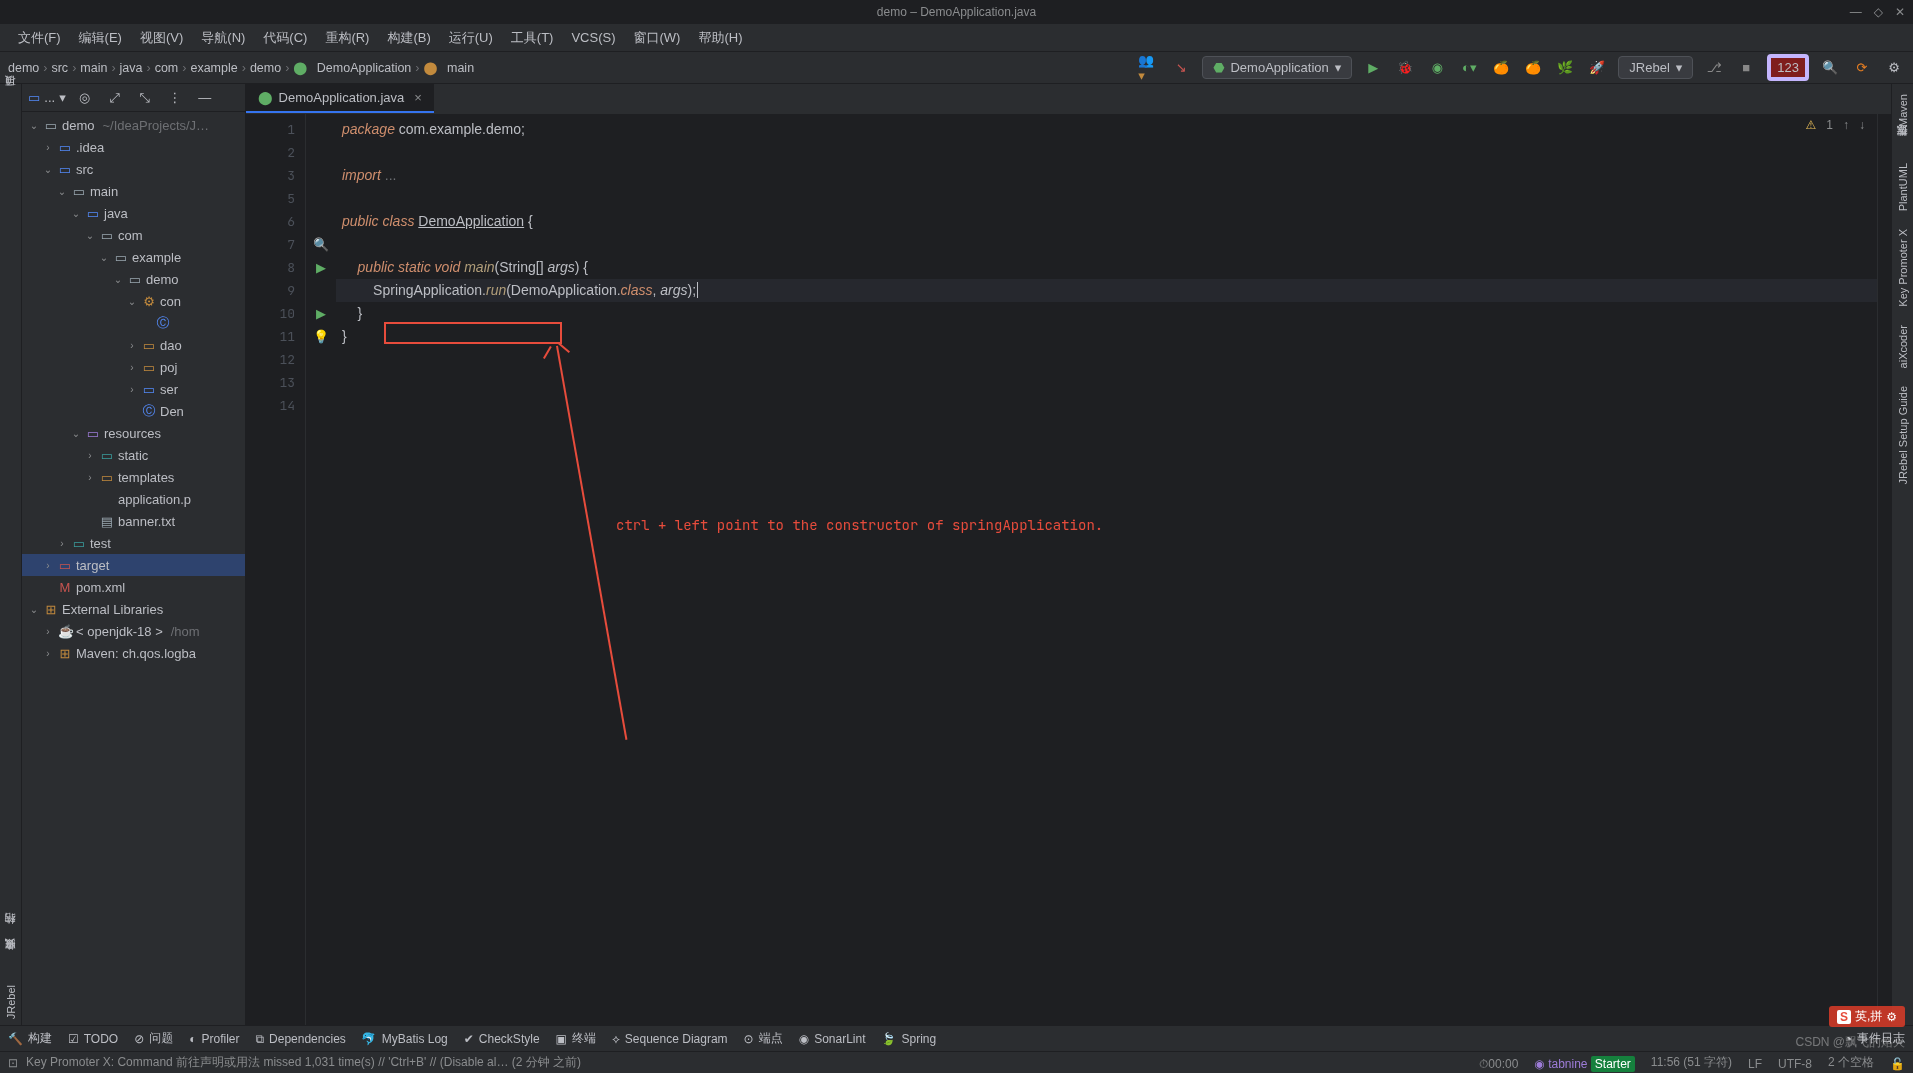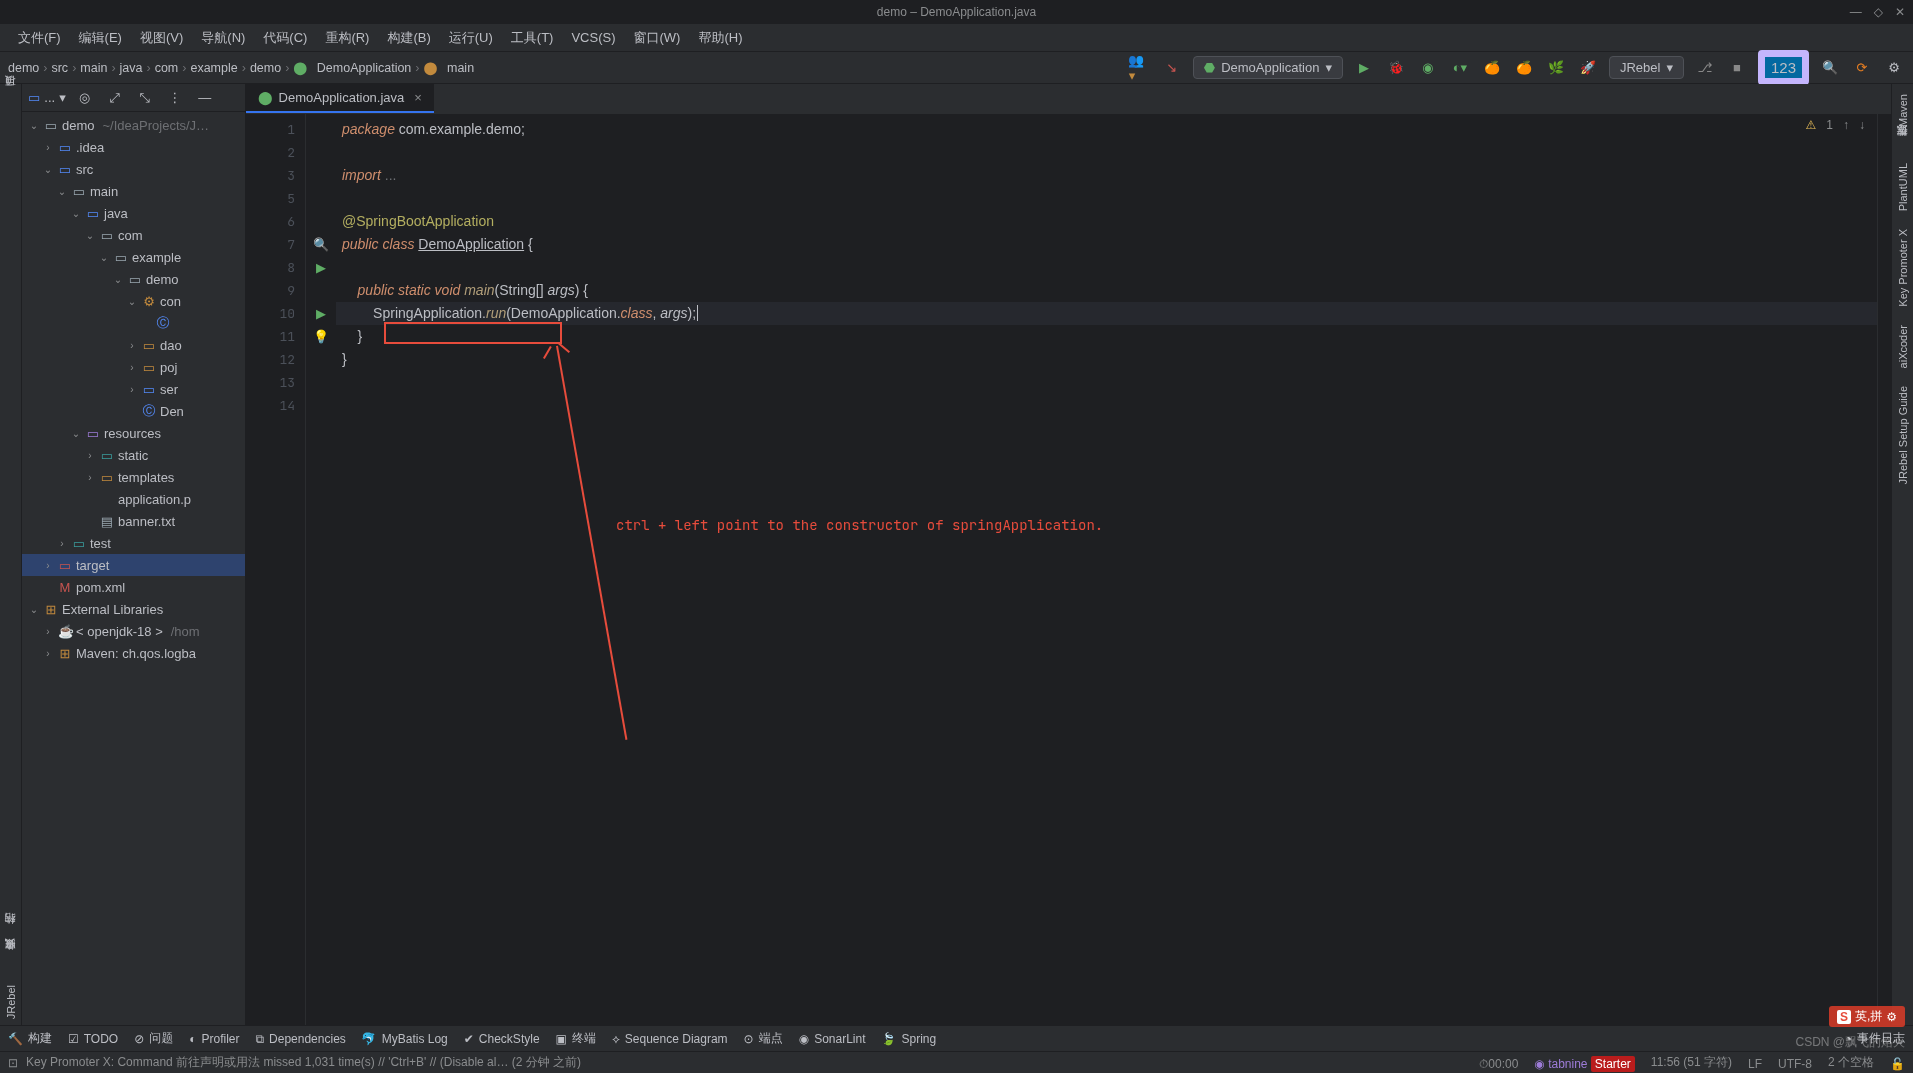--- a/index.html
+++ b/index.html
@@ -15,21 +15,21 @@
 
 
 .toolbar-row { height: 32px; background: #2b2d30; display: flex; align-items: center; padding: 0 8px; border-bottom: 1px solid #1e1f22; }
 .breadcrumb { display: flex; align-items: center; gap: 4px; font-size: 12.5px; color: #bcbec4; }
 .breadcrumb .sep { color: #6e7074; }
 .breadcrumb .crumb { display: flex; align-items: center; gap: 3px; }
 .run-cluster { margin-left: auto; display: flex; align-items: center; gap: 10px; }
 .run-config { background: #393b40; border: 1px solid #4e5157; border-radius: 4px; padding: 3px 10px; display: flex; align-items: center; gap: 6px; color: #bcbec4; }
 .icon-btn { cursor: pointer; width: 22px; height: 22px; display: inline-flex; align-items: center; justify-content: center; border-radius: 3px; }
 .jrebel-badge { background: #393b40; border: 1px solid #4e5157; border-radius: 4px; padding: 3px 10px; display: flex; align-items: center; gap: 6px; }
-.count-badge { background: #0369a1; border: 7px solid #c4b5fd; border-radius: 4px; padding: 2px 6px; font-size: 15px; }
+.count-badge { background: #7f1d1d; border: 4px solid #c4b5fd; border-radius: 4px; padding: 2px 6px; font-size: 13px; }
 
 
 .main { display: flex; height: calc(100% - 24px - 28px - 32px - 26px - 22px); }
 
 
 .left-stripe { width: 22px; background: #2b2d30; border-right: 1px solid #1e1f22; display: flex; flex-direction: column; align-items: center; padding-top: 4px; gap: 14px; }
 .stripe-text { writing-mode: vertical-rl; font-size: 11px; color: #bcbec4; transform: rotate(180deg); padding: 6px 0; cursor: pointer; }
 
 
 .project-panel { width: 224px; background: #2b2d30; border-right: 1px solid #1e1f22; display: flex; flex-direction: column; }
@@ -365,21 +365,20 @@
           </div>
         <div class="gi"></div>
           <div class="gi"></div>
           <div class="gi"></div>
       </div>
       <div class="code">
         <div class="code-line"><span class="kw">package</span><span> com.example.demo;</span></div>
         <div class="code-line"></div>
         <div class="code-line"><span class="kw">import</span><span style="color:#6e7074"> ...</span></div>
         <div class="code-line"></div>
-        <div class="code-line"><span class="anno">@SpringBootApplication</span></div>
         <div class="code-line"><span class="kw">public</span><span class="kw"> class </span><span class="cls">DemoApplication</span><span> {</span></div>
         <div class="code-line"></div>
         <div class="code-line"><span class="kw">    public</span><span class="kw"> static</span><span class="kw"> void</span><span class="func"> main</span><span>(String[] </span><span class="param">args</span><span>) {</span></div>
         <div class="code-line highlighted"><span>        SpringApplication</span><span>.</span><span class="func">run</span><span>(DemoApplication.</span><span class="kw">class</span><span>, </span><span class="param">args</span><span>);</span><span style="border-left:1px solid #bcbec4;margin-left:1px"></span></div>
         <div class="code-line"><span>    }</span></div>
         <div class="code-line"><span>}</span></div>
         <div class="code-line"></div>
 
         <div class="redbox" style="left:48px;top:208px;width:178px;height:22px"></div>
         <div class="redtext" style="left:280px;top:400px">ctrl + left point to the constructor of springApplication.</div>
@@ -424,21 +423,21 @@
   <span class="bt-item" style="margin-left:auto">◔<span>事件日志</span></span>
 </div>
 
 <div class="statusbar">
   <div class="status-left">
     <span>⊡</span>
     <span>Key Promoter X: Command 前往声明或用法 missed 1,031 time(s) // 'Ctrl+B' // (Disable al… (2 分钟 之前)</span>
   </div>
   <div class="status-right">
     <span>⏱<span>00:00</span></span>
-    <span style="color:#9d7cd8">◉ <span>tabnine</span> <span style="background:#b91c1c;padding:1px 4px;border-radius:2px;color:#fff">Starter</span></span>
+    <span style="color:#9d7cd8">◉ <span>tabnine</span> <span style="background:#15803d;padding:1px 4px;border-radius:2px;color:#fff">Starter</span></span>
     <span>11:56 (51 字符)</span>
     <span>LF</span>
     <span>UTF-8</span>
     <span>2 个空格</span>
     <span>🔓</span>
   </div>
 </div>
 
 <div class="watermark">
   <span style="background:#fff;color:#e74c3c;border-radius:2px;padding:0 3px;font-weight:bold">S</span>

